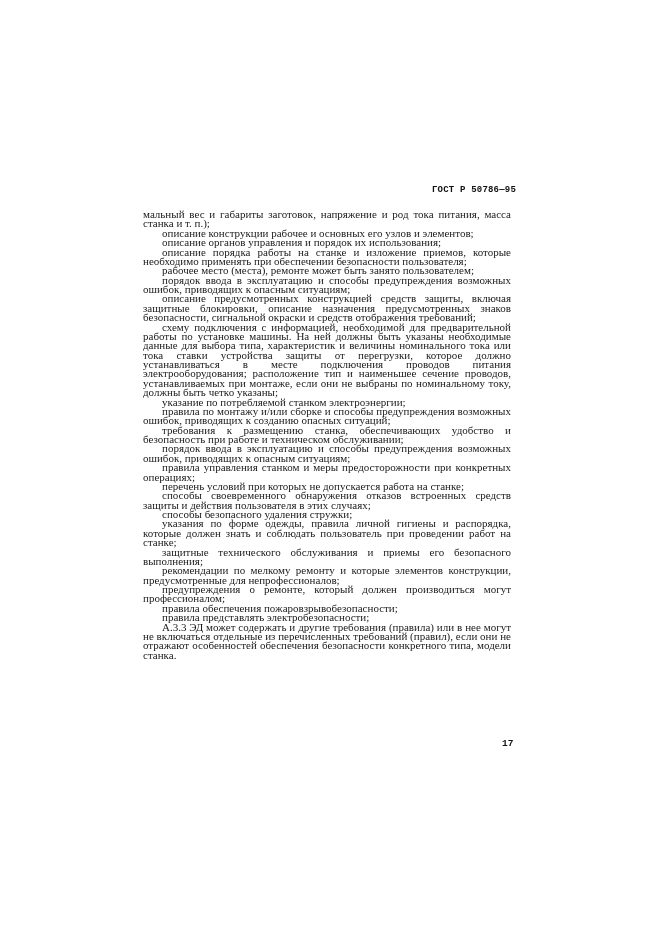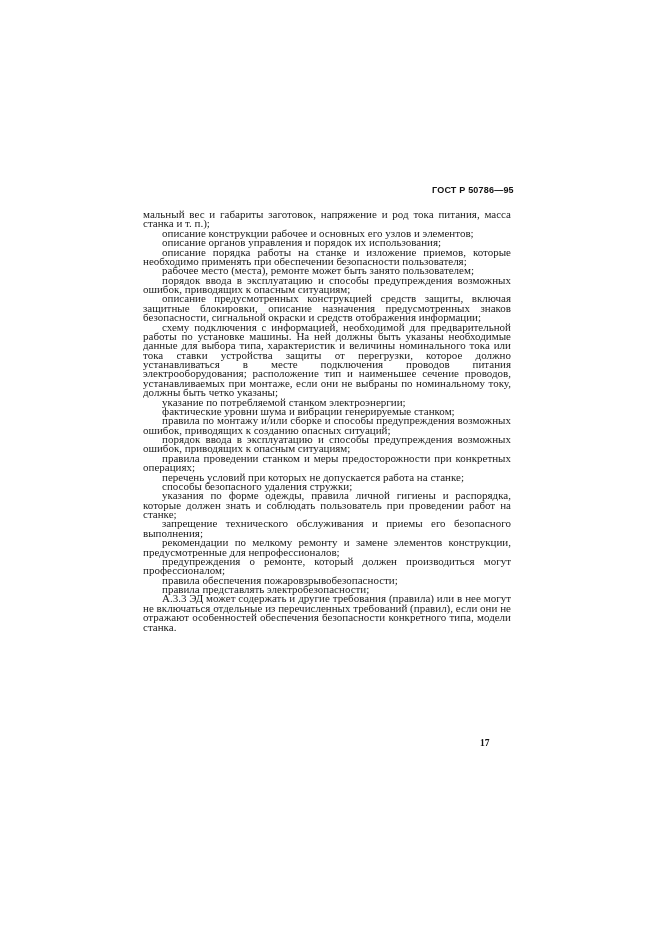--- a/index.html
+++ b/index.html
@@ -1,59 +1,60 @@
 <!DOCTYPE html>
 <html><head>
 <meta charset="utf-8">
 <style>
   html, body { margin: 0; padding: 0; background: #ffffff; }
   body { width: 661px; height: 935px; position: relative; overflow: hidden; }
   .page { position: absolute; left: 0; top: 0; width: 661px; height: 935px; background: #fff; }
   .header {
     position: absolute; left: 432px; top: 185px;
-    font-family: Liberation Sans, sans-serif; font-weight: bold;
+    font-family: Liberation Mono, monospace; font-weight: bold;
     font-size: 9px; color: #111; letter-spacing: 0.2px; white-space: nowrap;
   }
   .body-text {
     position: absolute; left: 143px; top: 210px; width: 368px;
     font-family: "Liberation Serif", serif; font-size: 11px; line-height: 9.38px;
     color: #1a1a1a; text-align: justify; hyphens: manual;
   }
   .body-text p { margin: 0; text-indent: 19px; }
   .body-text p.cont { text-indent: 0; }
   .pagenum {
-    position: absolute; left: 480px; top: 738px;
-    font-family: Liberation Serif, serif; font-weight: bold; font-size: 9.5px; color: #111;
+    position: absolute; left: 502px; top: 738px;
+    font-family: Liberation Mono, monospace; font-weight: bold; font-size: 9.5px; color: #111;
   }
 </style>
 </head>
 <body>
 
 <div class="page">
   <div class="header">ГОСТ Р 50786—95</div>
 
   <div class="body-text">
     <p class="cont">мальный вес и габариты заготовок, напряжение и род тока питания, масса станка и т. п.);</p>
     <p>описание конструкции рабочее и основных его узлов и элементов;</p>
     <p>описание органов управления и порядок их использования;</p>
     <p>описание порядка работы на станке и изложение приемов, которые необходимо применять при обеспечении безопасности пользователя;</p>
     <p>рабочее место (места), ремонте может быть занято пользователем;</p>
     <p>порядок ввода в эксплуатацию и способы предупреждения возможных ошибок, приводящих к опасным ситуациям;</p>
-    <p>описание предусмотренных конструкцией средств защиты, включая защитные блокировки, описание назначения предусмотренных знаков безопасности, сигнальной окраски и средств отображения информации;</p>
+    <p>описание предусмотренных конструкцией средств защиты, включая защитные блокировки, описание назначения предусмотренных знаков безопасности, сигнальной окраски и средств отображения требований;</p>
     <p>схему подключения с информацией, необходимой для предварительной работы по установке машины. На ней должны быть указаны необходимые данные для выбора типа, характеристик и величины номинального тока или тока ставки устройства защиты от перегрузки, которое должно устанавливаться в месте подключения проводов питания электрооборудования; расположение тип и наименьшее сечение проводов, устанавливаемых при монтаже, если они не выбраны по номинальному току, должны быть четко указаны;</p>
     <p>указание по потребляемой станком электроэнергии;</p>
-    <p>фактические уровни шума и вибрации генерируемые станком;</p>
     <p>правила по монтажу и/или сборке и способы предупреждения возможных ошибок, приводящих к созданию опасных ситуаций;</p>
+    <p>требования к размещению станка, обеспечивающих удобство и безопасность при работе и техническом обслуживании;</p>
     <p>порядок ввода в эксплуатацию и способы предупреждения возможных ошибок, приводящих к опасным ситуациям;</p>
-    <p>правила проведении станком и меры предосторожности при конкретных операциях;</p>
+    <p>правила управления станком и меры предосторожности при конкретных операциях;</p>
     <p>перечень условий при которых не допускается работа на станке;</p>
+    <p>способы своевременного обнаружения отказов встроенных средств защиты и действия пользователя в этих случаях;</p>
     <p>способы безопасного удаления стружки;</p>
     <p>указания по форме одежды, правила личной гигиены и распорядка, которые должен знать и соблюдать пользователь при проведении работ на станке;</p>
-    <p>запрещение технического обслуживания и приемы его безопасного выполнения;</p>
-    <p>рекомендации по мелкому ремонту и замене элементов конструкции, предусмотренные для непрофессионалов;</p>
+    <p>защитные технического обслуживания и приемы его безопасного выполнения;</p>
+    <p>рекомендации по мелкому ремонту и которые элементов конструкции, предусмотренные для непрофессионалов;</p>
     <p>предупреждения о ремонте, который должен производиться могут профессионалом;</p>
     <p>правила обеспечения пожаровзрывобезопасности;</p>
     <p>правила представлять электробезопасности;</p>
     <p>А.3.3 ЭД может содержать и другие требования (правила) или в нее могут не включаться отдельные из перечисленных требований (правил), если они не отражают особенностей обеспечения безопасности конкретного типа, модели станка.</p>
   </div>
 
   <div class="pagenum">17</div>
 </div>
 
 </body></html>

